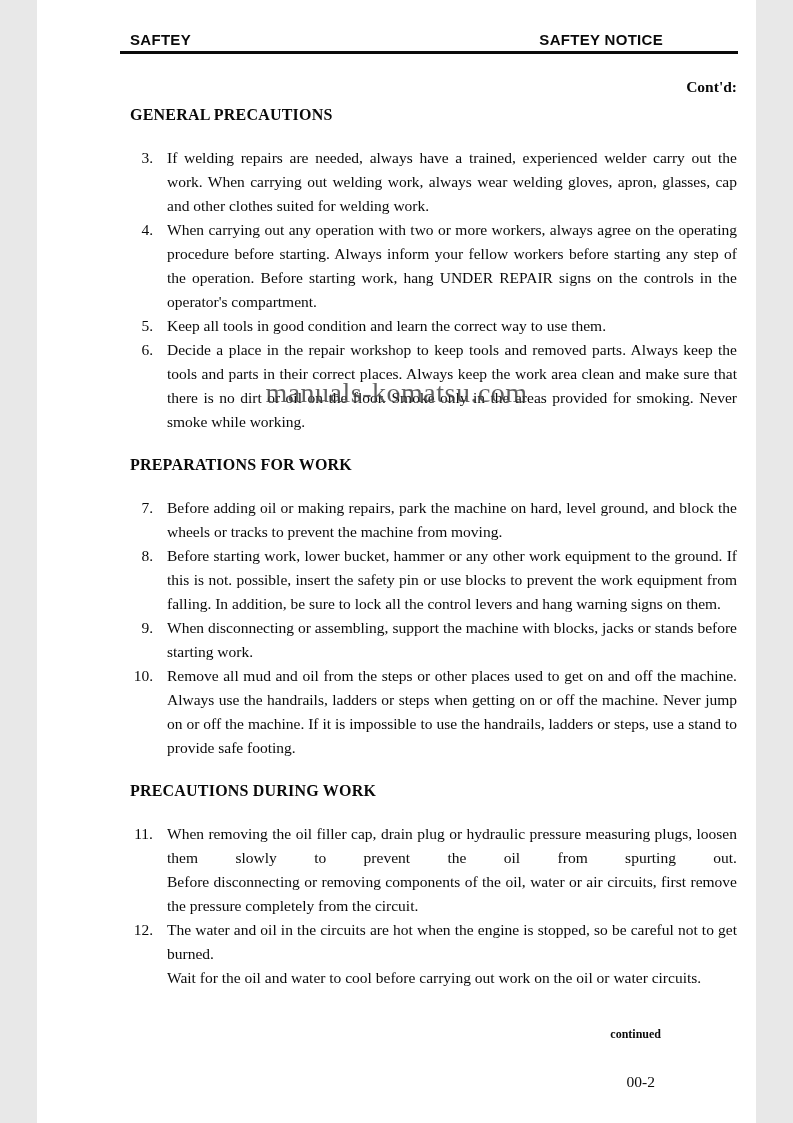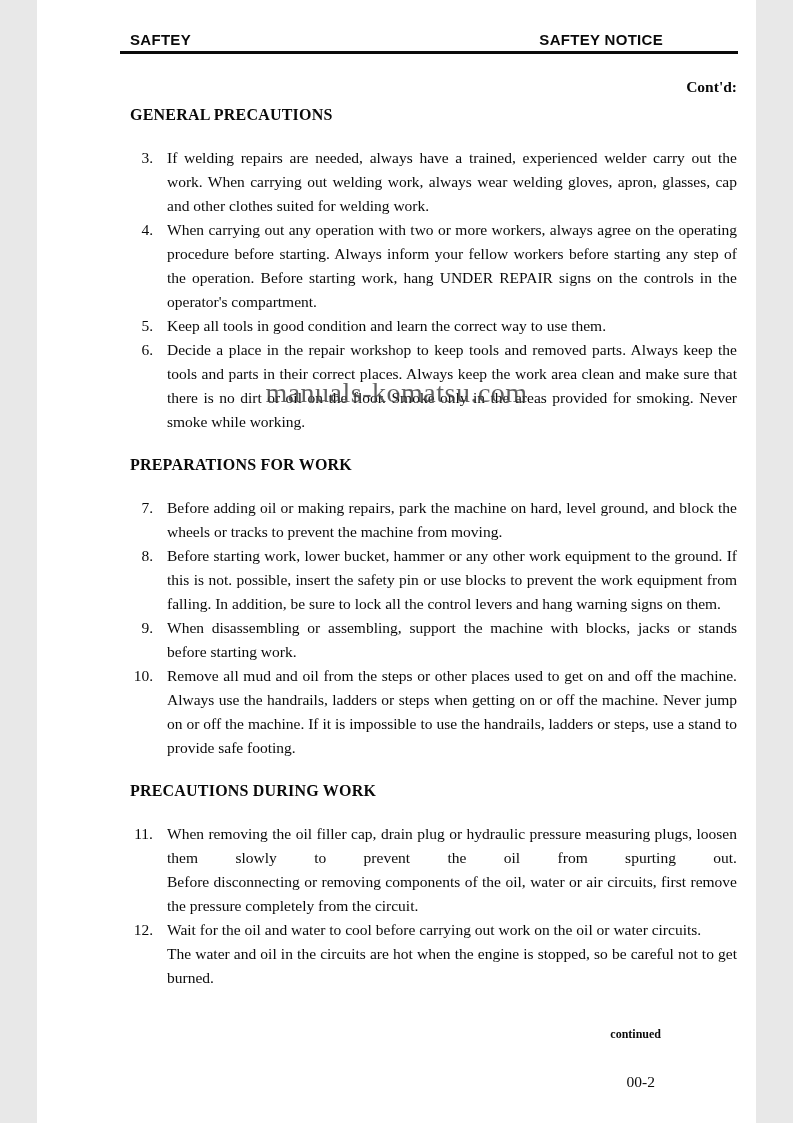--- a/index.html
+++ b/index.html
@@ -169,21 +169,21 @@
           </div>
           <div class="list-item">
             <div class="item-number">8.</div>
             <div class="item-body">
               <p class="item-paragraph">Before starting work, lower bucket, hammer or any other work equipment to the ground. If this is not. possible, insert the safety pin or use blocks to prevent the work equipment from falling. In addition, be sure to lock all the control levers and hang warning signs on them.</p>
             </div>
           </div>
           <div class="list-item">
             <div class="item-number">9.</div>
             <div class="item-body">
-              <p class="item-paragraph">When disassembling or assembling, support the machine with blocks, jacks or stands before starting work.</p>
+              <p class="item-paragraph">When disconnecting or assembling, support the machine with blocks, jacks or stands before starting work.</p>
             </div>
           </div>
           <div class="list-item">
             <div class="item-number">10.</div>
             <div class="item-body">
               <p class="item-paragraph">Remove all mud and oil from the steps or other places used to get on and off the machine. Always use the handrails, ladders or steps when getting on or off the machine. Never jump on or off the machine. If it is impossible to use the handrails, ladders or steps, use a stand to provide safe footing.</p>
             </div>
           </div>
         </div>
         <div class="section">
@@ -191,22 +191,22 @@
           <div class="list-item">
             <div class="item-number">11.</div>
             <div class="item-body">
               <p class="item-paragraph stretch-last">When removing the oil filler cap, drain plug or hydraulic pressure measuring plugs, loosen them slowly to prevent the oil from spurting out.</p>
               <p class="item-paragraph">Before disconnecting or removing components of the oil, water or air circuits, first remove the pressure completely from the circuit.</p>
             </div>
           </div>
           <div class="list-item">
             <div class="item-number">12.</div>
             <div class="item-body">
+              <p class="item-paragraph">The water and oil in the circuits are hot when the engine is stopped, so be careful not to get burned.</p>
               <p class="item-paragraph">Wait for the oil and water to cool before carrying out work on the oil or water circuits.</p>
-              <p class="item-paragraph">The water and oil in the circuits are hot when the engine is stopped, so be careful not to get burned.</p>
             </div>
           </div>
         </div>
       </div>
   </div>
 
   <div class="watermark" style="color: rgb(63, 63, 63);">manuals-komatsu.com</div>
 
   <div class="continued">continued</div>
   <div class="page-number">00-2</div>

